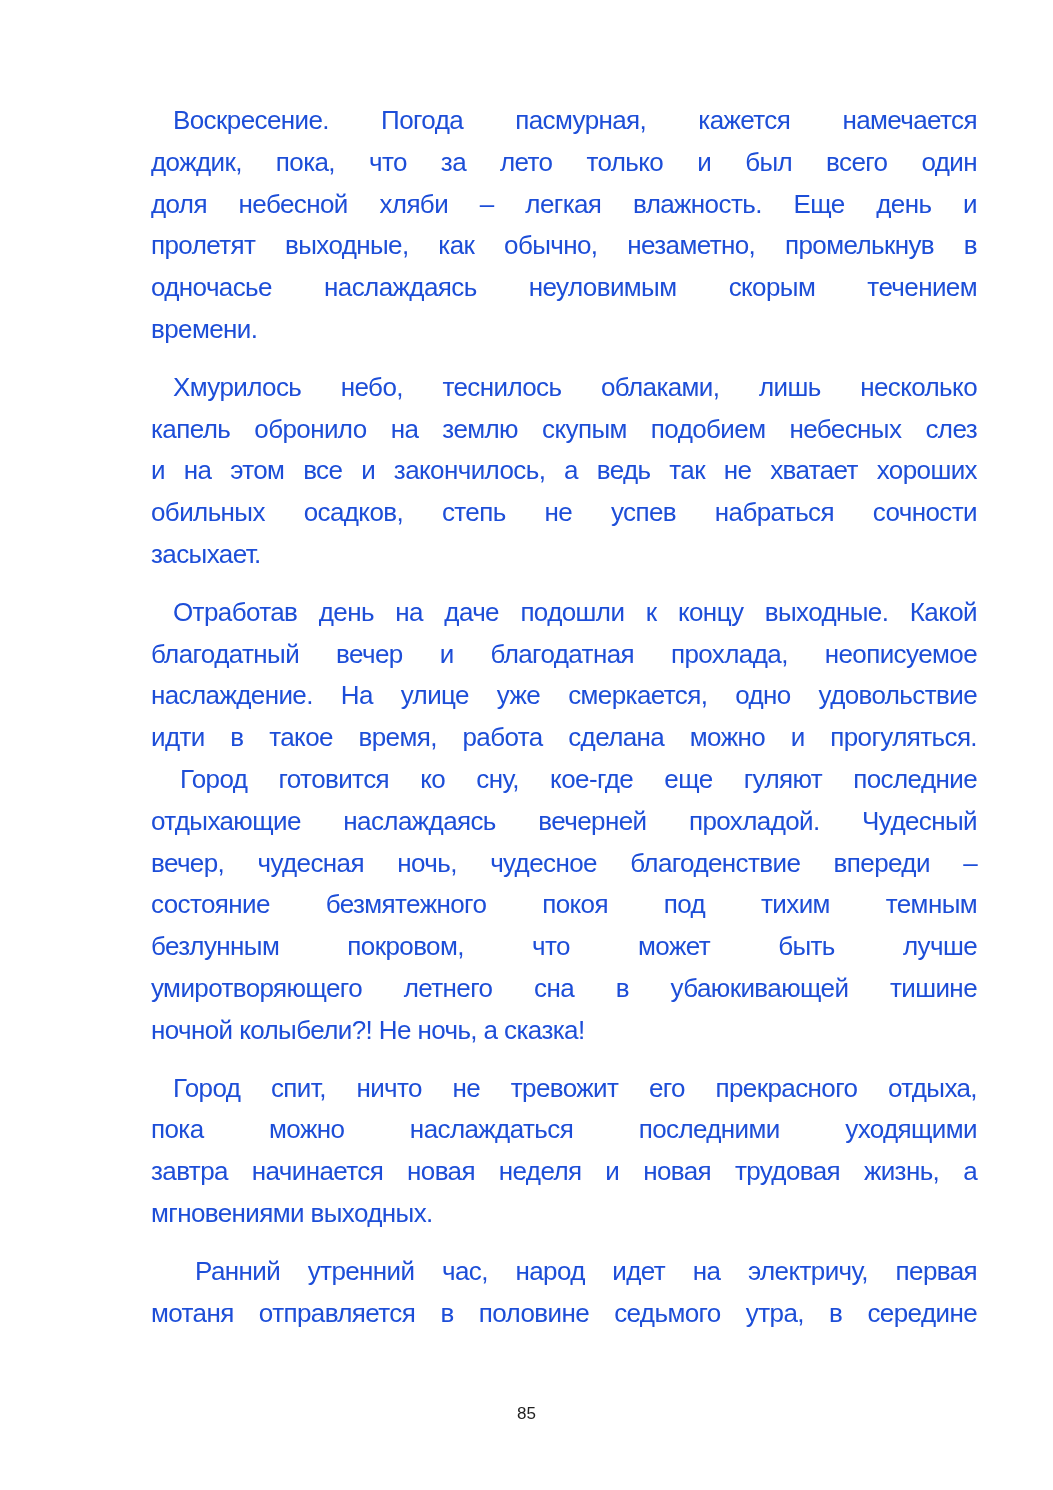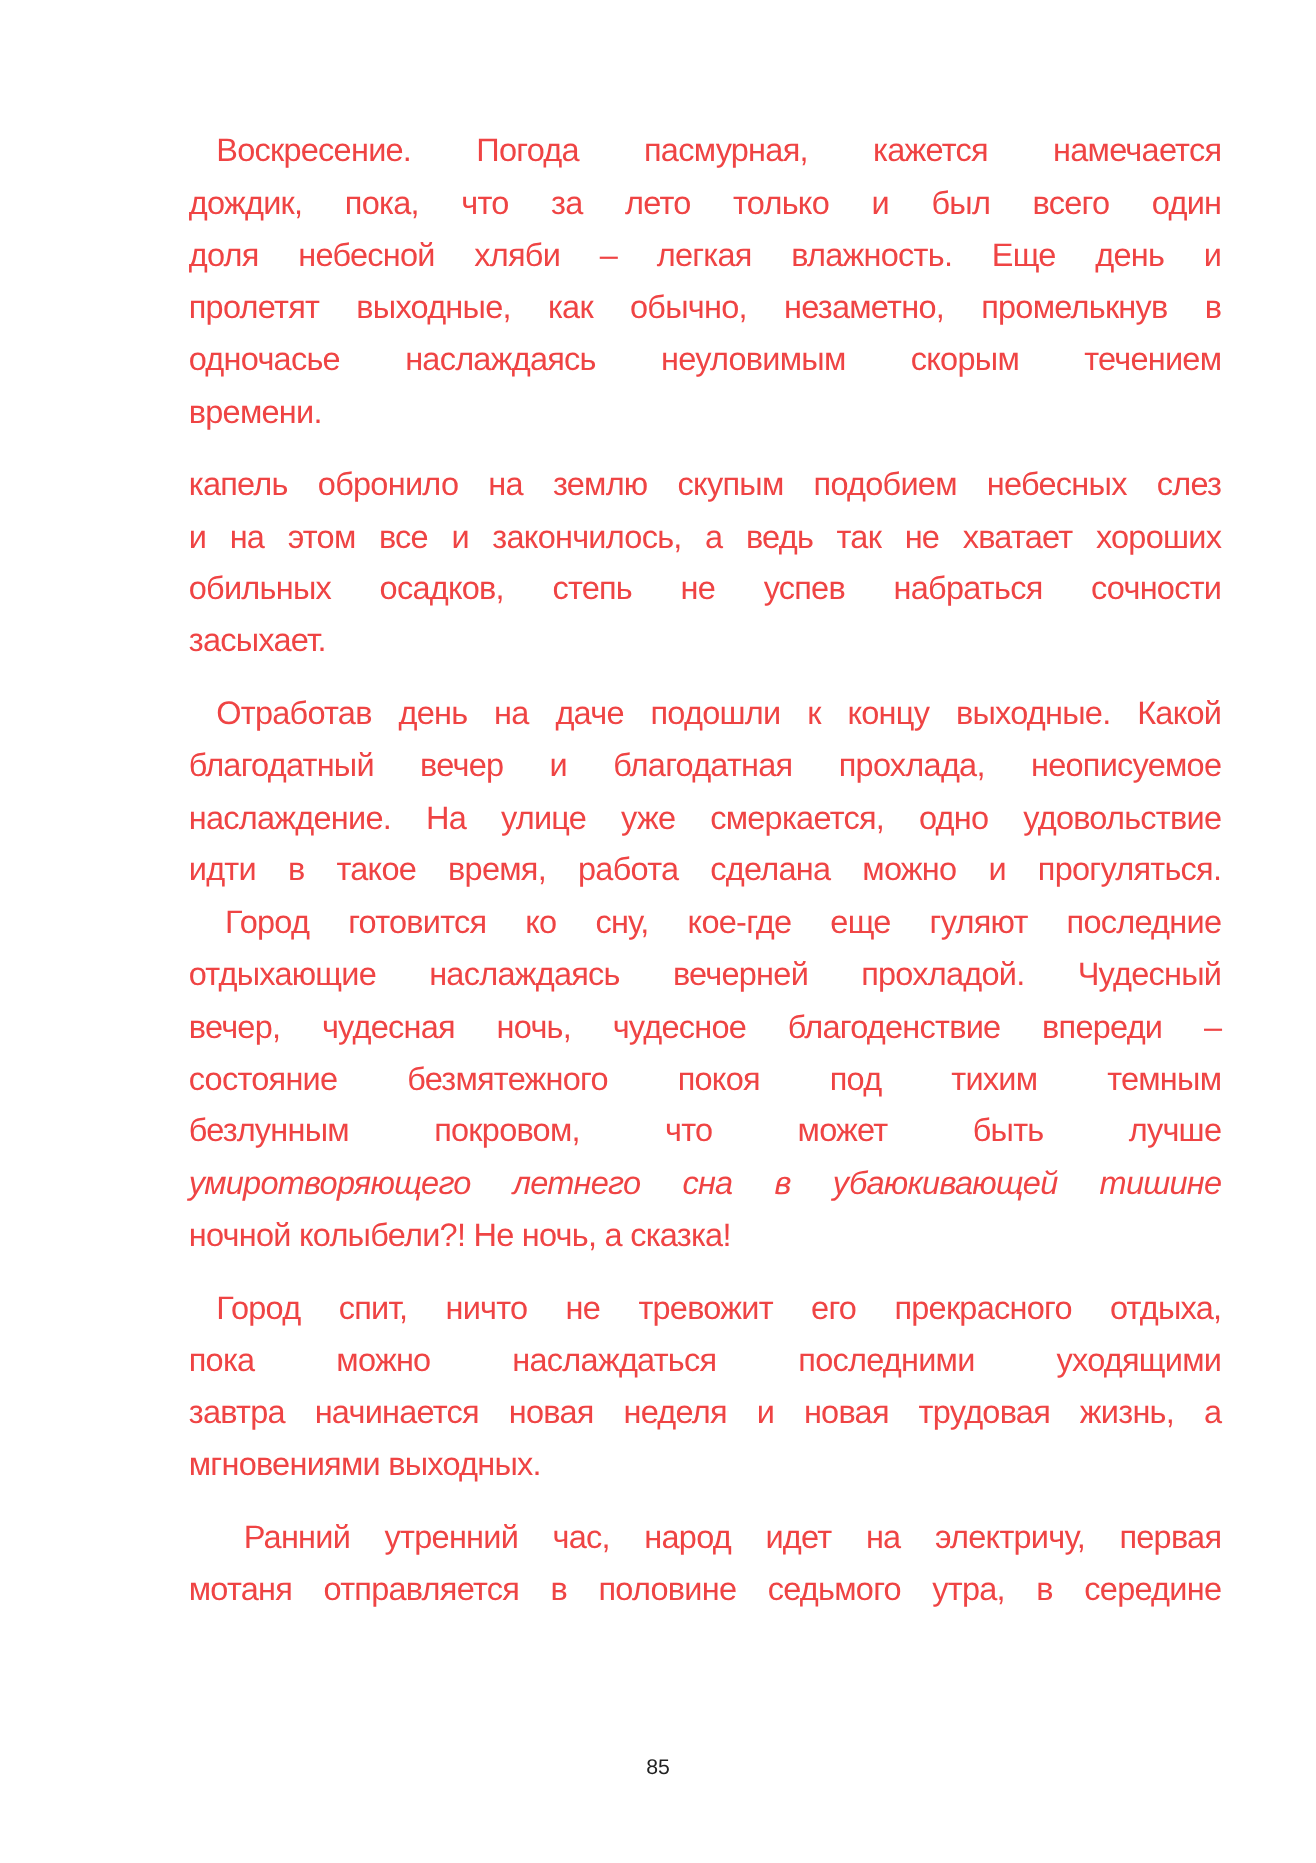--- a/index.html
+++ b/index.html
@@ -1,17 +1,17 @@
 <!DOCTYPE html>
 <html><head>
   <meta charset="utf-8">
   <style>
     html, body { margin: 0; padding: 0; background: #ffffff; }
     body { width: 1053px; height: 1490px; position: relative; overflow: hidden; }
-    .page { position: absolute; left: 151px; top: 100px; width: 826px; color: #ef4444;
+    .page { position: absolute; left: 151px; top: 100px; width: 826px; color: #1d4ed8;
             font-family: "Liberation Sans", sans-serif; font-size: 26px; letter-spacing: -0.6px; }
     .para { margin: 0 0 16px 0; }
     .line { display: block; height: 41.8px; line-height: 41.8px; white-space: nowrap;
             text-align: justify; text-align-last: justify; transform-origin: left center; }
     .line.last { text-align-last: left; }
     .indent1 { padding-left: 22px; }
     .indent2 { padding-left: 44px; }
     .page-number { position: absolute; left: 0; width: 1053px; top: 1404px; text-align: center;
                    font-family: "Liberation Sans", sans-serif; font-size: 17px; color: #222222; }
   </style>
@@ -21,36 +21,37 @@
 <div class="page">
   <div class="para">
     <span class="line indent1" style="white-space: nowrap;">Воскресение. Погода пасмурная, кажется намечается</span>
     <span class="line" style="white-space: nowrap;">дождик, пока, что за лето только и был всего один</span>
     <span class="line" style="white-space: nowrap;">доля небесной хляби – легкая влажность. Еще день и</span>
     <span class="line" style="white-space: nowrap;">пролетят выходные, как обычно, незаметно, промелькнув в</span>
     <span class="line" style="white-space: nowrap;">одночасье наслаждаясь неуловимым скорым течением</span>
     <span class="line last" style="white-space: nowrap;">времени.</span>
   </div>
   <div class="para">
+    <span class="line indent1" style="white-space: nowrap;">Хмурилось небо, теснилось облаками, лишь несколько</span>
     <span class="line" style="white-space: nowrap;">капель обронило на землю скупым подобием небесных слез</span>
     <span class="line" style="white-space: nowrap;">и на этом все и закончилось, а ведь так не хватает хороших</span>
     <span class="line" style="white-space: nowrap;">обильных осадков, степь не успев набраться сочности</span>
     <span class="line last" style="white-space: nowrap;">засыхает.</span>
   </div>
   <div class="para">
     <span class="line indent1" style="white-space: nowrap;">Отработав день на даче подошли к концу выходные. Какой</span>
     <span class="line" style="white-space: nowrap;">благодатный вечер и благодатная прохлада, неописуемое</span>
     <span class="line" style="white-space: nowrap;">наслаждение. На улице уже смеркается, одно удовольствие</span>
     <span class="line" style="white-space: nowrap;">идти в такое время, работа сделана можно и прогуляться.</span>
     <span class="line" style="white-space: nowrap; margin-left: 29px;">Город готовится ко сну, кое-где еще гуляют последние</span>
     <span class="line" style="white-space: nowrap;">отдыхающие наслаждаясь вечерней прохладой. Чудесный</span>
     <span class="line" style="white-space: nowrap;">вечер, чудесная ночь, чудесное благоденствие впереди –</span>
     <span class="line" style="white-space: nowrap;">состояние безмятежного покоя под тихим темным</span>
     <span class="line" style="white-space: nowrap;">безлунным покровом, что может быть лучше</span>
-    <span class="line" style="white-space: nowrap; font-style: italic;">умиротворяющего летнего сна в убаюкивающей тишине</span>
+    <span class="line" style="white-space: nowrap;">умиротворяющего летнего сна в убаюкивающей тишине</span>
     <span class="line last" style="white-space: nowrap;">ночной колыбели?! Не ночь, а сказка!</span>
   </div>
   <div class="para">
     <span class="line indent1" style="white-space: nowrap;">Город спит, ничто не тревожит его прекрасного отдыха,</span>
     <span class="line" style="white-space: nowrap;">пока можно наслаждаться последними уходящими</span>
     <span class="line" style="white-space: nowrap;">завтра начинается новая неделя и новая трудовая жизнь, а</span>
     <span class="line last" style="white-space: nowrap;">мгновениями выходных.</span>
   </div>
   <div class="para">
     <span class="line indent2" style="white-space: nowrap;">Ранний утренний час, народ идет на электричу, первая</span>

